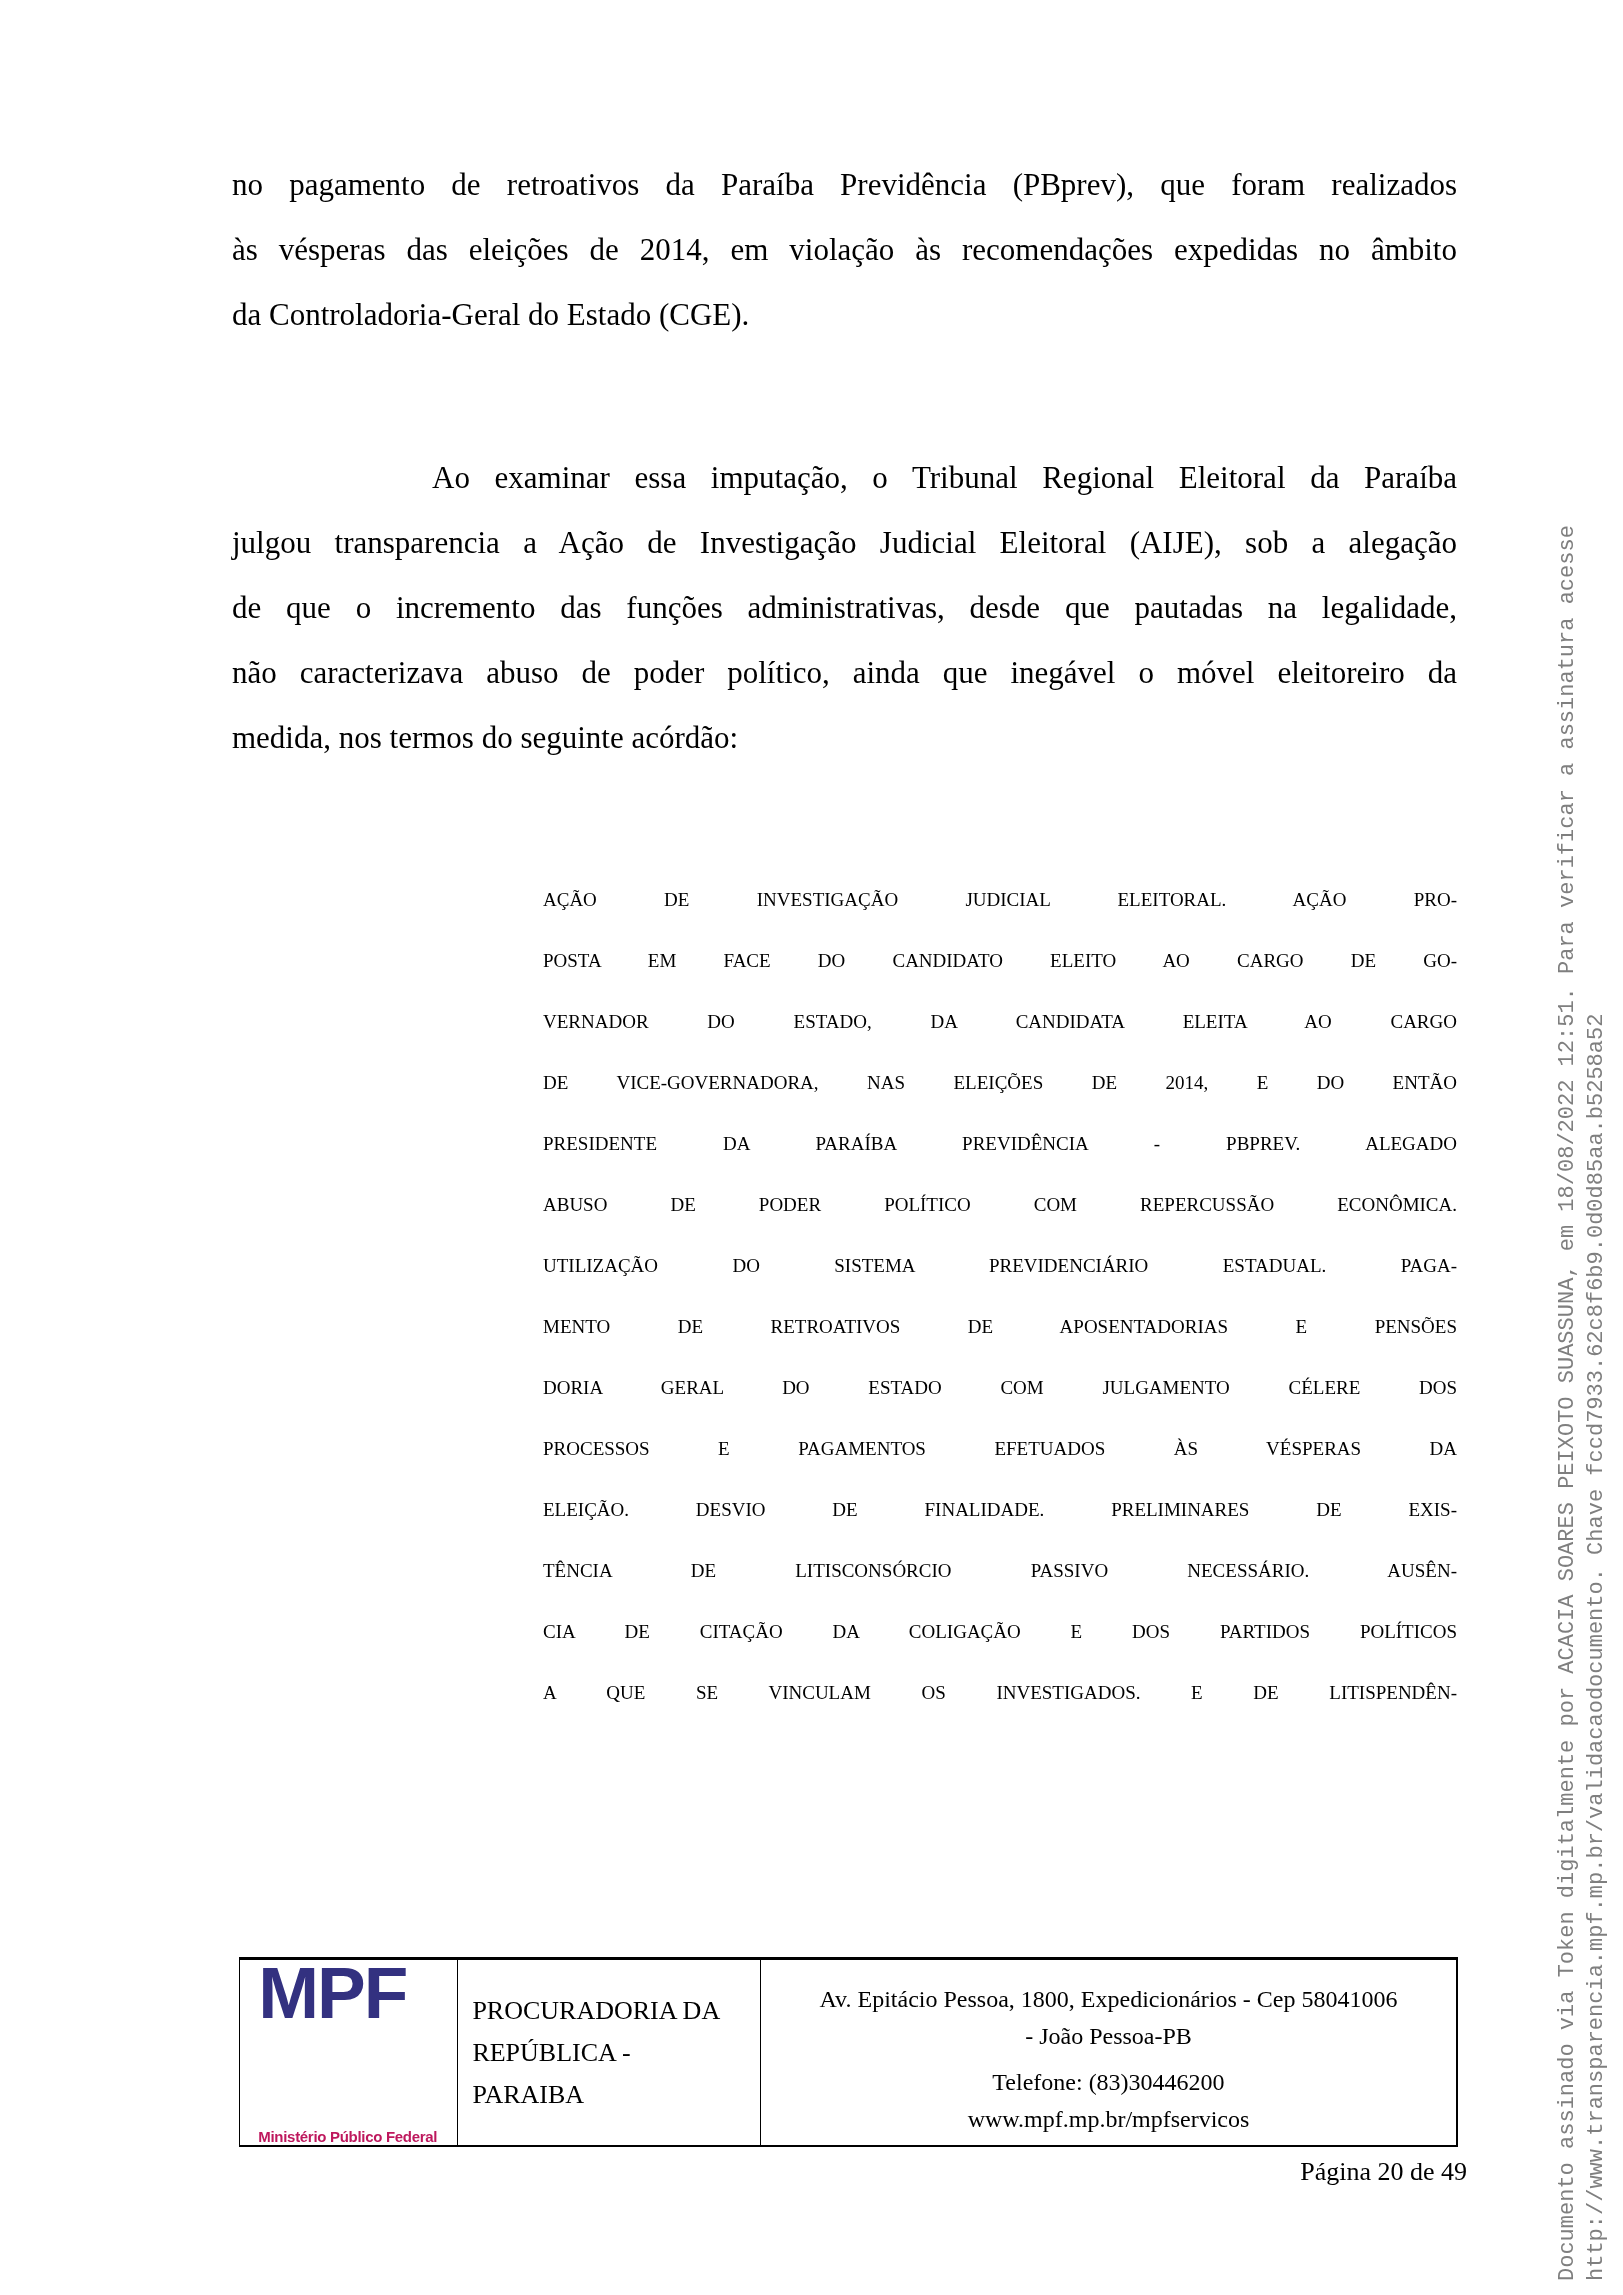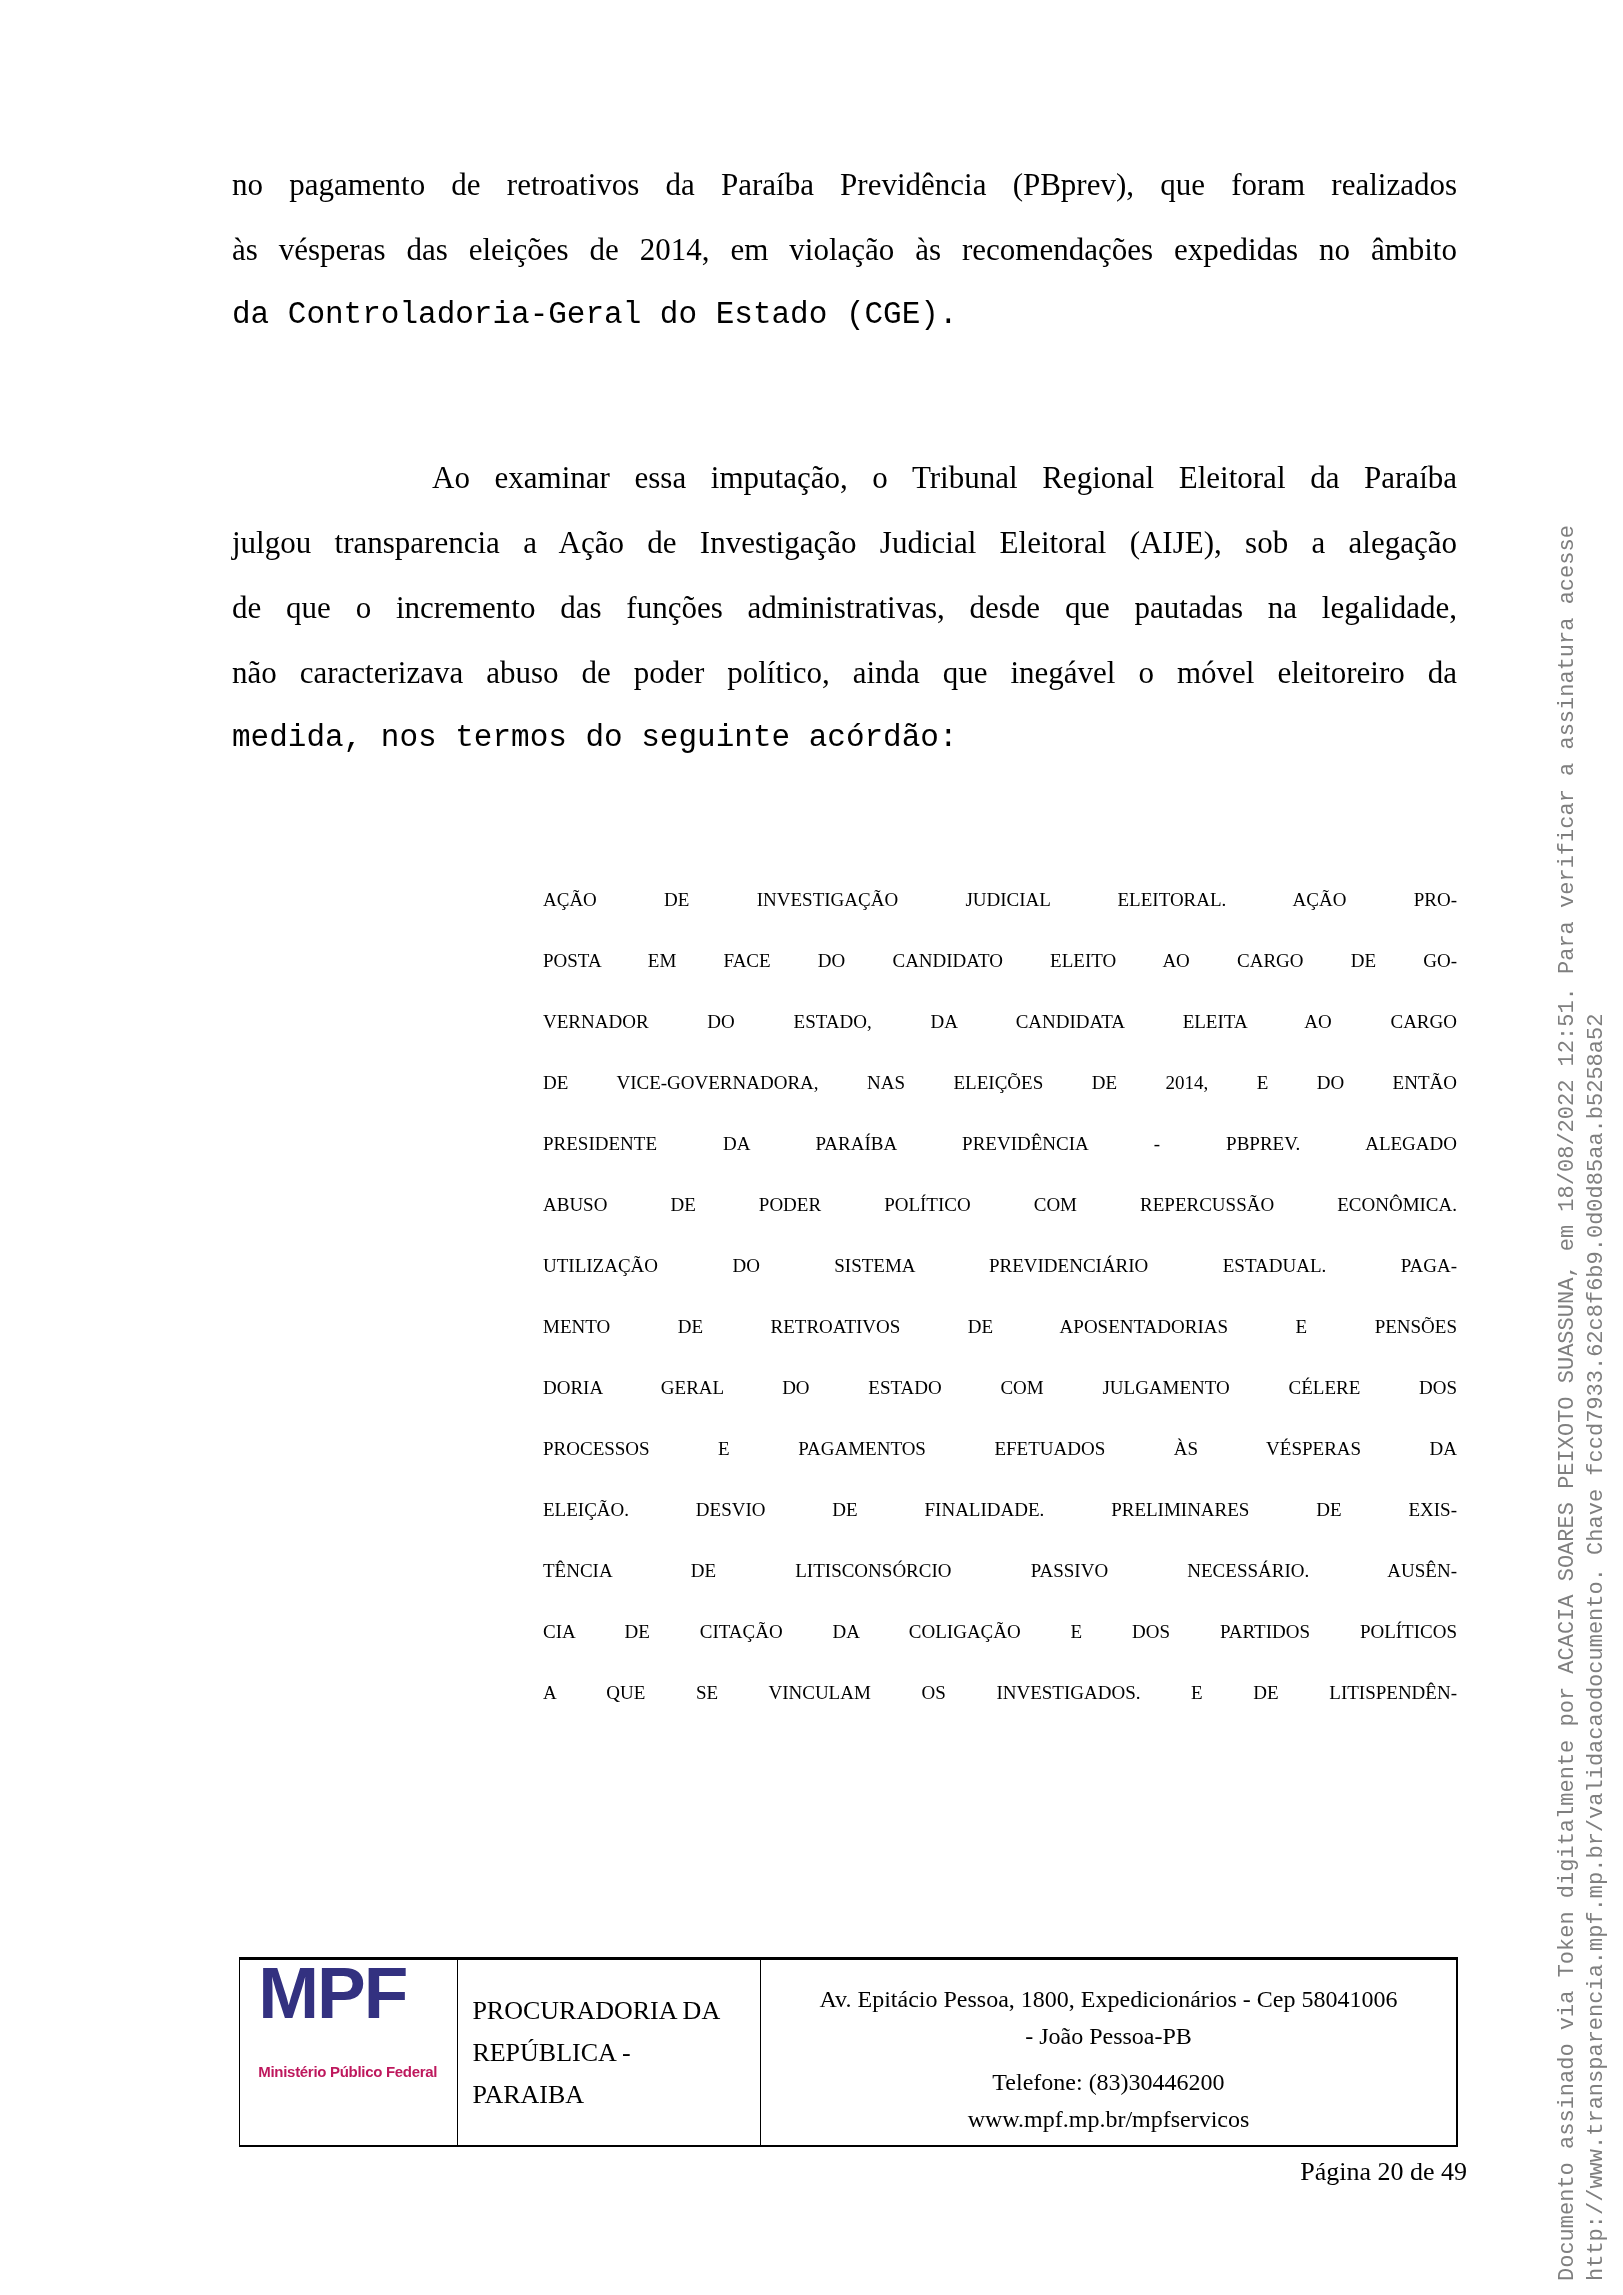--- a/index.html
+++ b/index.html
@@ -12,21 +12,21 @@
     overflow:hidden;
     margin:0 auto;
   }
   .main {
     position:absolute;
     left:232px; top:152px;
     width:1225px;
   }
   .para { font-size:31px; line-height:65px; }
   .para .line { text-align:justify; text-align-last:justify; }
-  .para .line.last { text-align:justify; text-align-last:auto;font-family:Liberation Mono, monospace; }
+  .para .line.last { text-align:justify; text-align-last:auto; }
   .p2 { margin-top:98px; }
   .p2 .line.first { padding-left:200px; }
   .quote {
     margin-top:99px;
     margin-left:311px;
     font-size:19px;
     line-height:61px;
   }
   .quote .line { text-align:justify; text-align-last:justify; }
 
@@ -39,21 +39,21 @@
     border-left:1.3px solid #000;
     border-right:2px solid #000;
     display:flex;
     box-sizing:border-box;
     background:#fff;
   }
   .cell-logo {
     width:218px;
     border-right:1.3px solid #000;
     box-sizing:border-box;
-    display:flex; flex-direction:column; justify-content:flex-start;
+    display:flex; flex-direction:column; justify-content:space-between;
     padding-left:18.3px;
     gap:15px;
   }
   .logo-acronym {
     font-family:"Liberation Sans","DejaVu Sans",sans-serif;
     font-weight:bold;
     font-size:73px;
     line-height:0.9;
     letter-spacing:-2px;
   }

